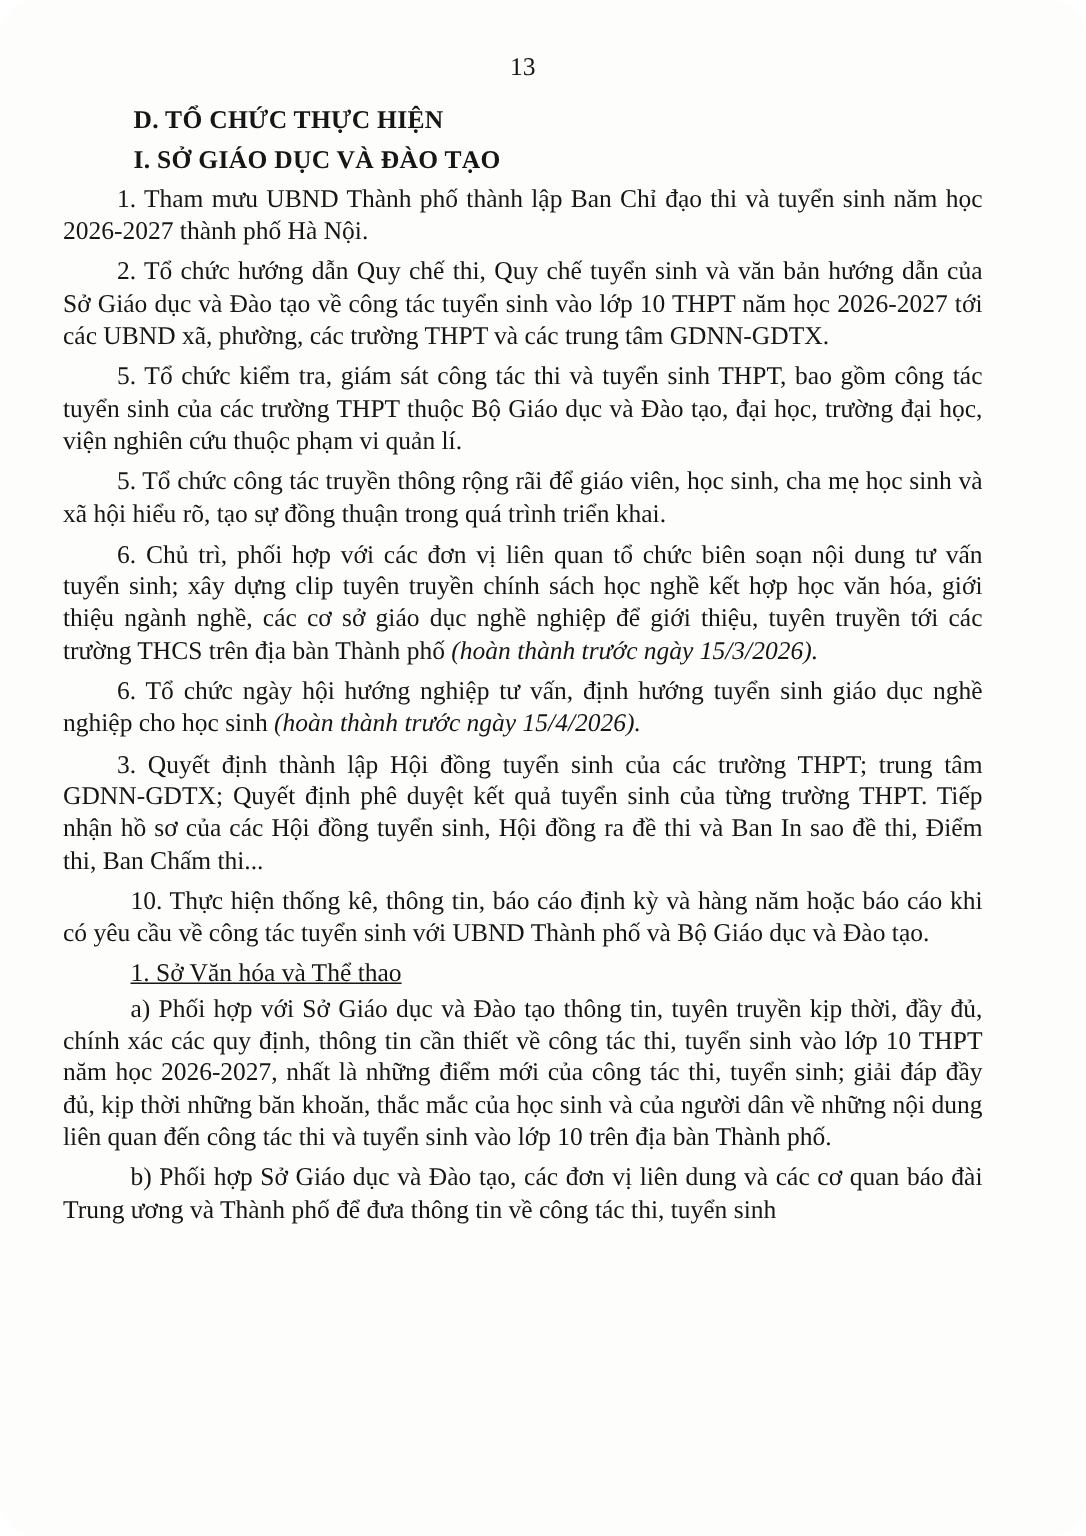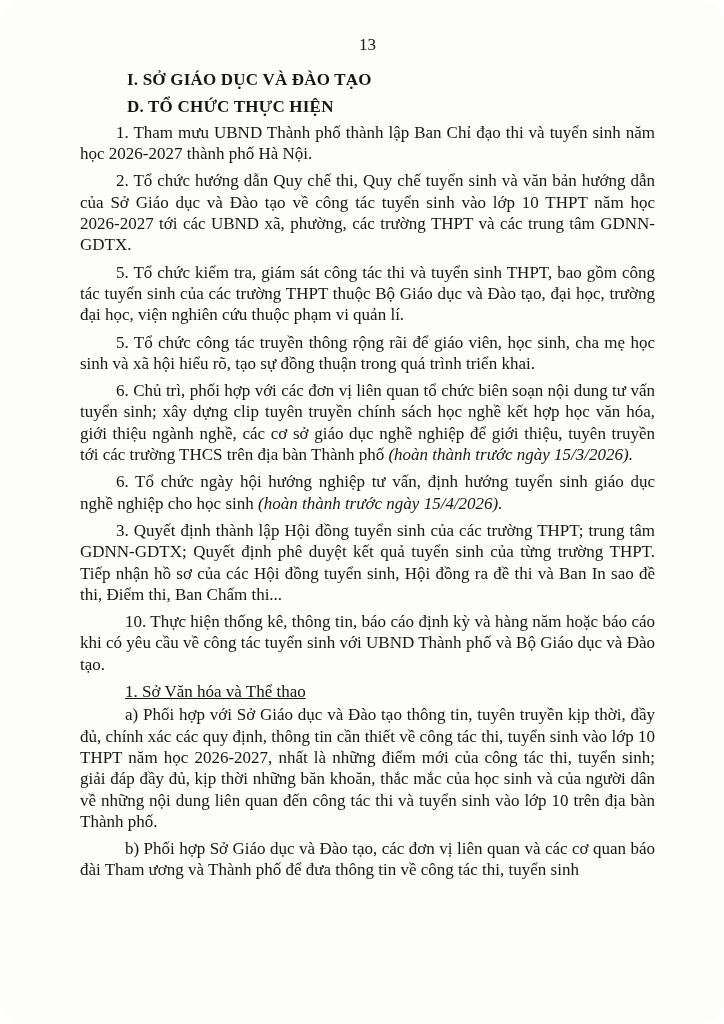--- a/index.html
+++ b/index.html
@@ -10,21 +10,21 @@
   .page {
     position: relative;
     width: 724px;
     height: 1024px;
     background: #fdfdfc;
     color: #161616;
     font-family: "Liberation Serif", "DejaVu Serif", serif;
     font-size: 17px;
     line-height: 21.3px;
     box-sizing: border-box;
-    padding: 34px 69px 0 80px;
+    padding: 34px 69px 0 42px;
     overflow: hidden;
     border-radius: 23px;
   }
   .page-number {
     text-align: center;
     margin: 0 0 14px 0;
   }
   h1.doc-heading {
     font-size: 17px;
     line-height: 21.3px;
@@ -50,23 +50,23 @@
     font-style: italic;
   }
 </style>
 </head>
 <body>
 
 <div class="page">
 
   <div class="page-number">13</div>
 
+  <h1 class="doc-heading">D. TỔ CHỨC THỰC HIỆN</h1>
+
   <h1 class="doc-heading">I. SỞ GIÁO DỤC VÀ ĐÀO TẠO</h1>
-
-  <h1 class="doc-heading">D. TỔ CHỨC THỰC HIỆN</h1>
 
   <p class="para"><span>1. Tham mưu UBND Thành phố thành lập Ban Chỉ đạo thi và tuyển sinh năm học 2026-2027 thành phố Hà Nội.</span></p>
 
   <p class="para"><span>2. Tổ chức hướng dẫn Quy chế thi, Quy chế tuyển sinh và văn bản hướng dẫn của Sở Giáo dục và Đào tạo về công tác tuyển sinh vào lớp 10 THPT năm học 2026-2027 tới các UBND xã, phường, các trường THPT và các trung tâm GDNN-GDTX.</span></p>
 
 
   <p class="para"><span>5. Tổ chức kiểm tra, giám sát công tác thi và tuyển sinh THPT, bao gồm công tác tuyển sinh của các trường THPT thuộc Bộ Giáo dục và Đào tạo, đại học, trường đại học, viện nghiên cứu thuộc phạm vi quản lí.</span></p>
 
   <p class="para"><span>5. Tổ chức công tác truyền thông rộng rãi để giáo viên, học sinh, cha mẹ học sinh và xã hội hiểu rõ, tạo sự đồng thuận trong quá trình triển khai.</span></p>
 
@@ -77,15 +77,15 @@
   <p class="para"><span>3. Quyết định thành lập Hội đồng tuyển sinh của các trường THPT; trung tâm GDNN-GDTX; Quyết định phê duyệt kết quả tuyển sinh của từng trường THPT. Tiếp nhận hồ sơ của các Hội đồng tuyển sinh, Hội đồng ra đề thi và Ban In sao đề thi, Điểm thi, Ban Chấm thi...</span></p>
 
 
   <p class="para para-wide-indent"><span>10. Thực hiện thống kê, thông tin, báo cáo định kỳ và hàng năm hoặc báo cáo khi có yêu cầu về công tác tuyển sinh với UBND Thành phố và Bộ Giáo dục và Đào tạo.</span></p>
 
 
   <p class="subheading">1. Sở Văn hóa và Thể thao</p>
 
   <p class="para para-wide-indent"><span>a) Phối hợp với Sở Giáo dục và Đào tạo thông tin, tuyên truyền kịp thời, đầy đủ, chính xác các quy định, thông tin cần thiết về công tác thi, tuyển sinh vào lớp 10 THPT năm học 2026-2027, nhất là những điểm mới của công tác thi, tuyển sinh; giải đáp đầy đủ, kịp thời những băn khoăn, thắc mắc của học sinh và của người dân về những nội dung liên quan đến công tác thi và tuyển sinh vào lớp 10 trên địa bàn Thành phố.</span></p>
 
-  <p class="para para-wide-indent"><span>b) Phối hợp Sở Giáo dục và Đào tạo, các đơn vị liên quan và các cơ quan báo đài Tham ương và Thành phố để đưa thông tin về công tác thi, tuyển sinh</span></p>
+  <p class="para para-wide-indent"><span>b) Phối hợp Sở Giáo dục và Đào tạo, các đơn vị liên dung và các cơ quan báo đài Trung ương và Thành phố để đưa thông tin về công tác thi, tuyển sinh</span></p>
 
 </div>
 
 </body></html>

